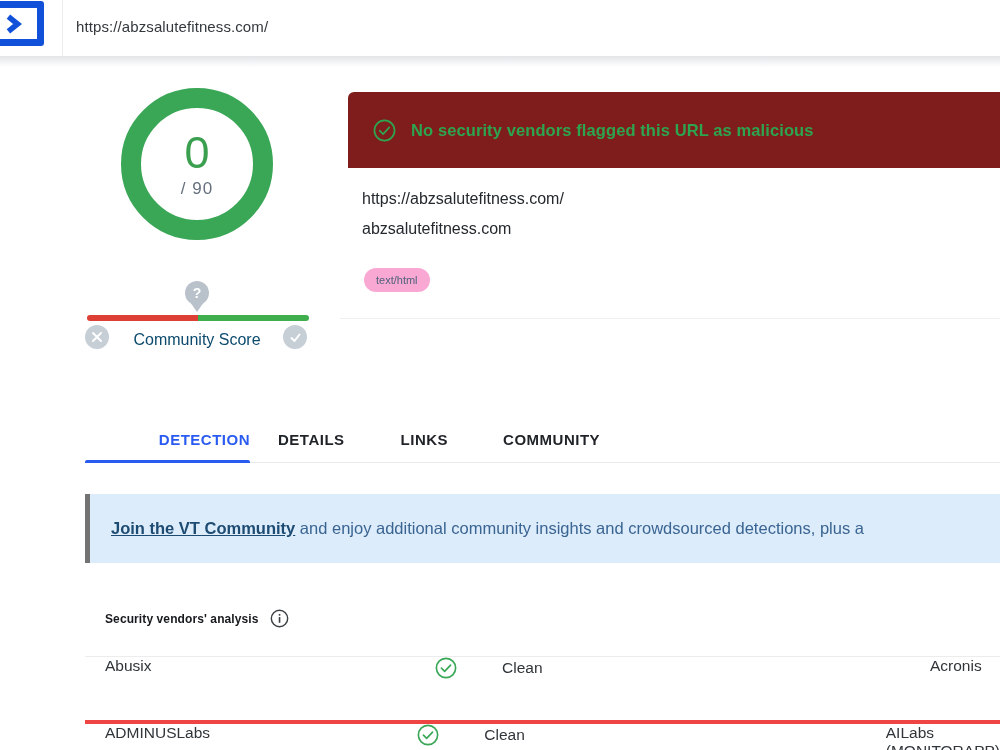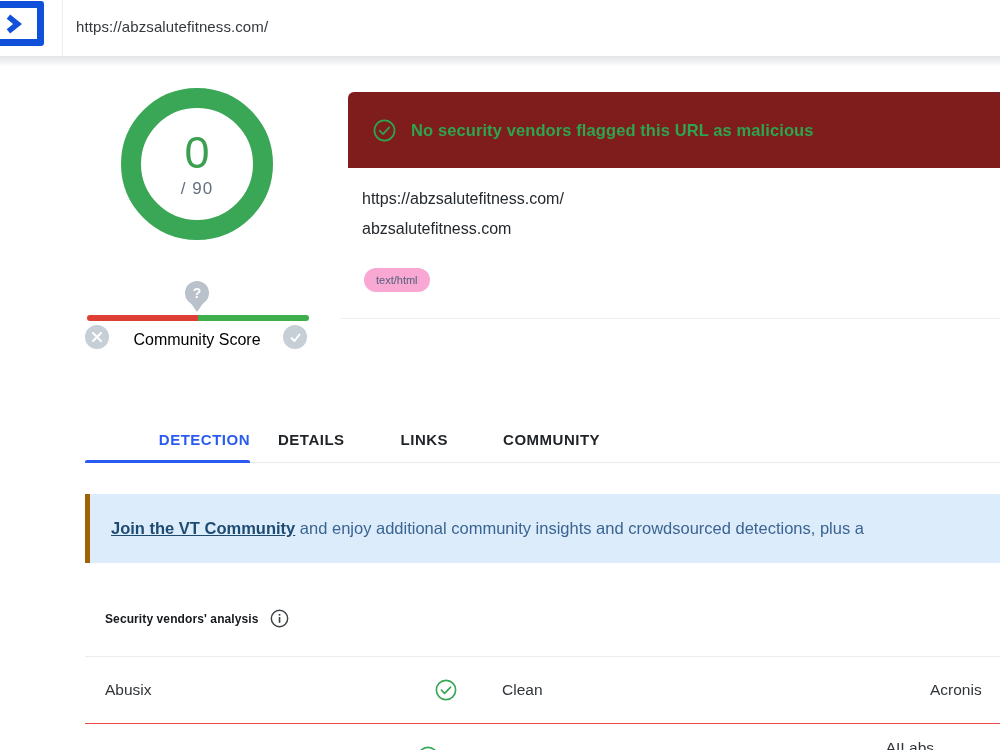--- a/index.html
+++ b/index.html
@@ -31,21 +31,21 @@
   .pin { position: absolute; left: 99px; top: 193px; width: 26px; height: 32px; }
   .community-bar { position: absolute; left: 2px; top: 227px; width: 222px; height: 6px;
     border-radius: 3px; overflow: hidden; display: flex; }
   .bar-red { width: 50%; height: 100%; background: #dd3f34; }
   .bar-green { width: 50%; height: 100%; background: #3fae4c; }
   .vote-circle { position: absolute; top: 237px; width: 24px; height: 24px; border-radius: 50%;
     background: #c6ced6; display: flex; align-items: center; justify-content: center; }
   .vote-x { left: 0; }
   .vote-check { left: 198px; }
   .community-label { position: absolute; top: 243px; left: 0; width: 224px; text-align: center;
-    font-size: 16px; color: #000000; }
+    font-size: 16px; color: #0c4a6e; }
 
   
   .verdict-card { position: absolute; left: 340px; top: 92px; width: 660px; height: 227px; }
   .verdict-header { position: absolute; left: 8px; top: 0; width: 100%; height: 76px;
     background: #7f1d1d; border-radius: 6px 0 0 0;
     display: flex; align-items: center; padding-left: 25px; }
   .verdict-icon { width: 23px; height: 23px; flex: 0 0 auto; }
   .verdict-msg { margin-left: 15px; font-size: 16.5px; font-weight: bold; color: #2da44e; letter-spacing: 0.1px; }
   .scanned-url { position: absolute; left: 22px; top: 98px; font-size: 16px; color: #24292e; }
   .scanned-domain { position: absolute; left: 22px; top: 128px; font-size: 16px; color: #24292e; }
@@ -60,34 +60,34 @@
     letter-spacing: 0.5px; color: #1f2327; position: relative; cursor: pointer; }
   .tab.active { color: #2a5bf0; width: 165px; justify-content: flex-end; }
   .tab.active .tab-underline { position: absolute; left: 0; right: 0; bottom: -1px; height: 3px;
     background: #2a5bf0; border-radius: 2px 2px 0 0; }
   .tab:nth-child(2) { margin-left: 8px; padding: 0 20px; }
   .tab:nth-child(3) { margin-left: 16px; padding: 0 20px; align-items: center; }
   .tab:nth-child(4) { margin-left: 15px; padding: 0 20px; text-align: right; }
 
   
   .vt-banner { position: absolute; left: 85px; top: 494px; width: 915px; height: 69px;
-    background: #dcecfb; border-left: 5px solid #a16207;
+    background: #dcecfb; border-left: 5px solid #737373;
     display: flex; align-items: center; padding-left: 21px;
     white-space: nowrap; overflow: hidden; }
   .vt-banner-text { font-size: 16.5px; color: #3a6492; }
   .vt-banner-link { font-weight: bold; color: #1d4b72; text-decoration: underline; cursor: pointer; }
 
   
   .analysis-heading { position: absolute; left: 105px; top: 609px; display: flex; align-items: center; }
   .analysis-title { font-size: 12px; font-weight: bold; color: #16191d; letter-spacing: 0.1px; }
   .info-icon { width: 19px; height: 19px; margin-left: 11px; }
 
   
   .vendor-table { position: absolute; left: 85px; top: 656px; width: 915px; border-top: 1px solid #ececed; }
-  .vendor-row { height: 67px; border-bottom: 1px solid #ef4444; display: flex; align-items: center; padding-left: 20px; }
+  .vendor-row { height: 67px; border-bottom: 4px solid #ef4444; display: flex; align-items: flex-start; padding-left: 20px; }
   .cell-vendor { width: 330px; font-size: 15.5px; color: #30353a; }
   .cell-result { width: 495px; display: flex; align-items: center; gap: 32px; }
   .result-icon { width: 22px; height: 22px; flex: 0 0 auto; }
   .result-text { margin-left: 13px; font-size: 15.5px; color: #30353a; }
   .cell-vendor2 { flex: 1; font-size: 15.5px; color: #30353a; }
 </style>
 </head>
 <body>
 
 <div class="viewport">

